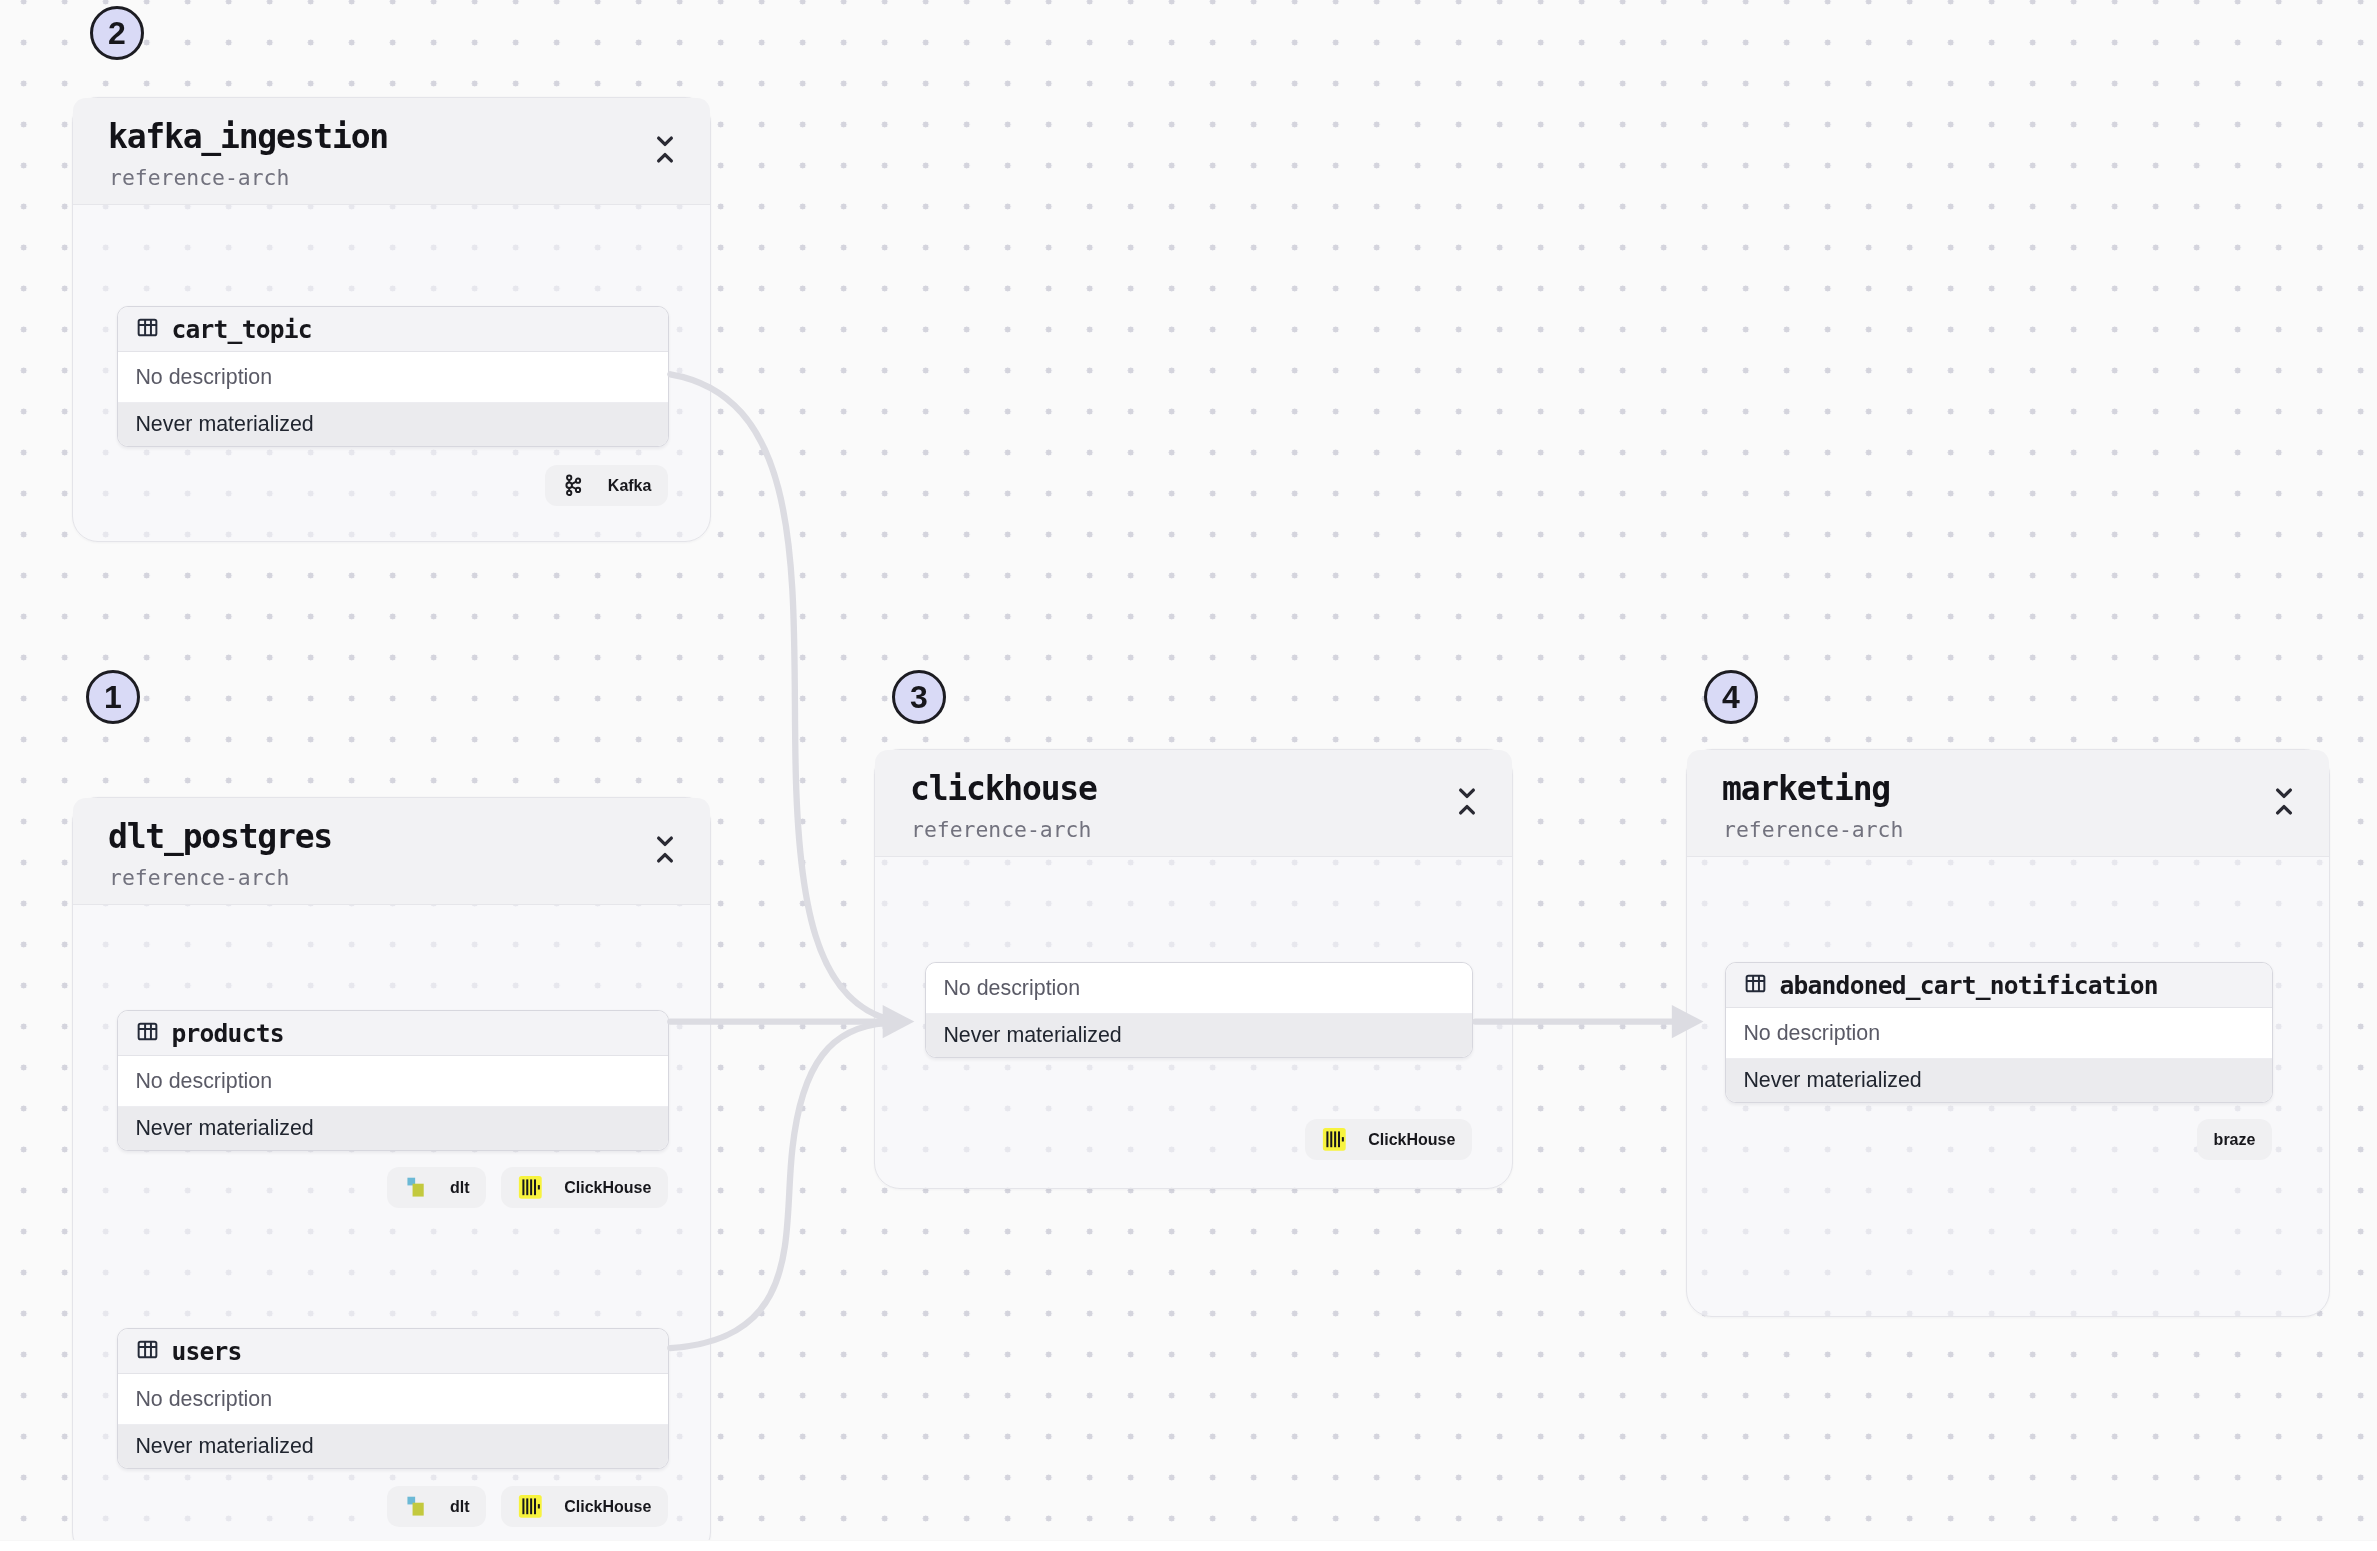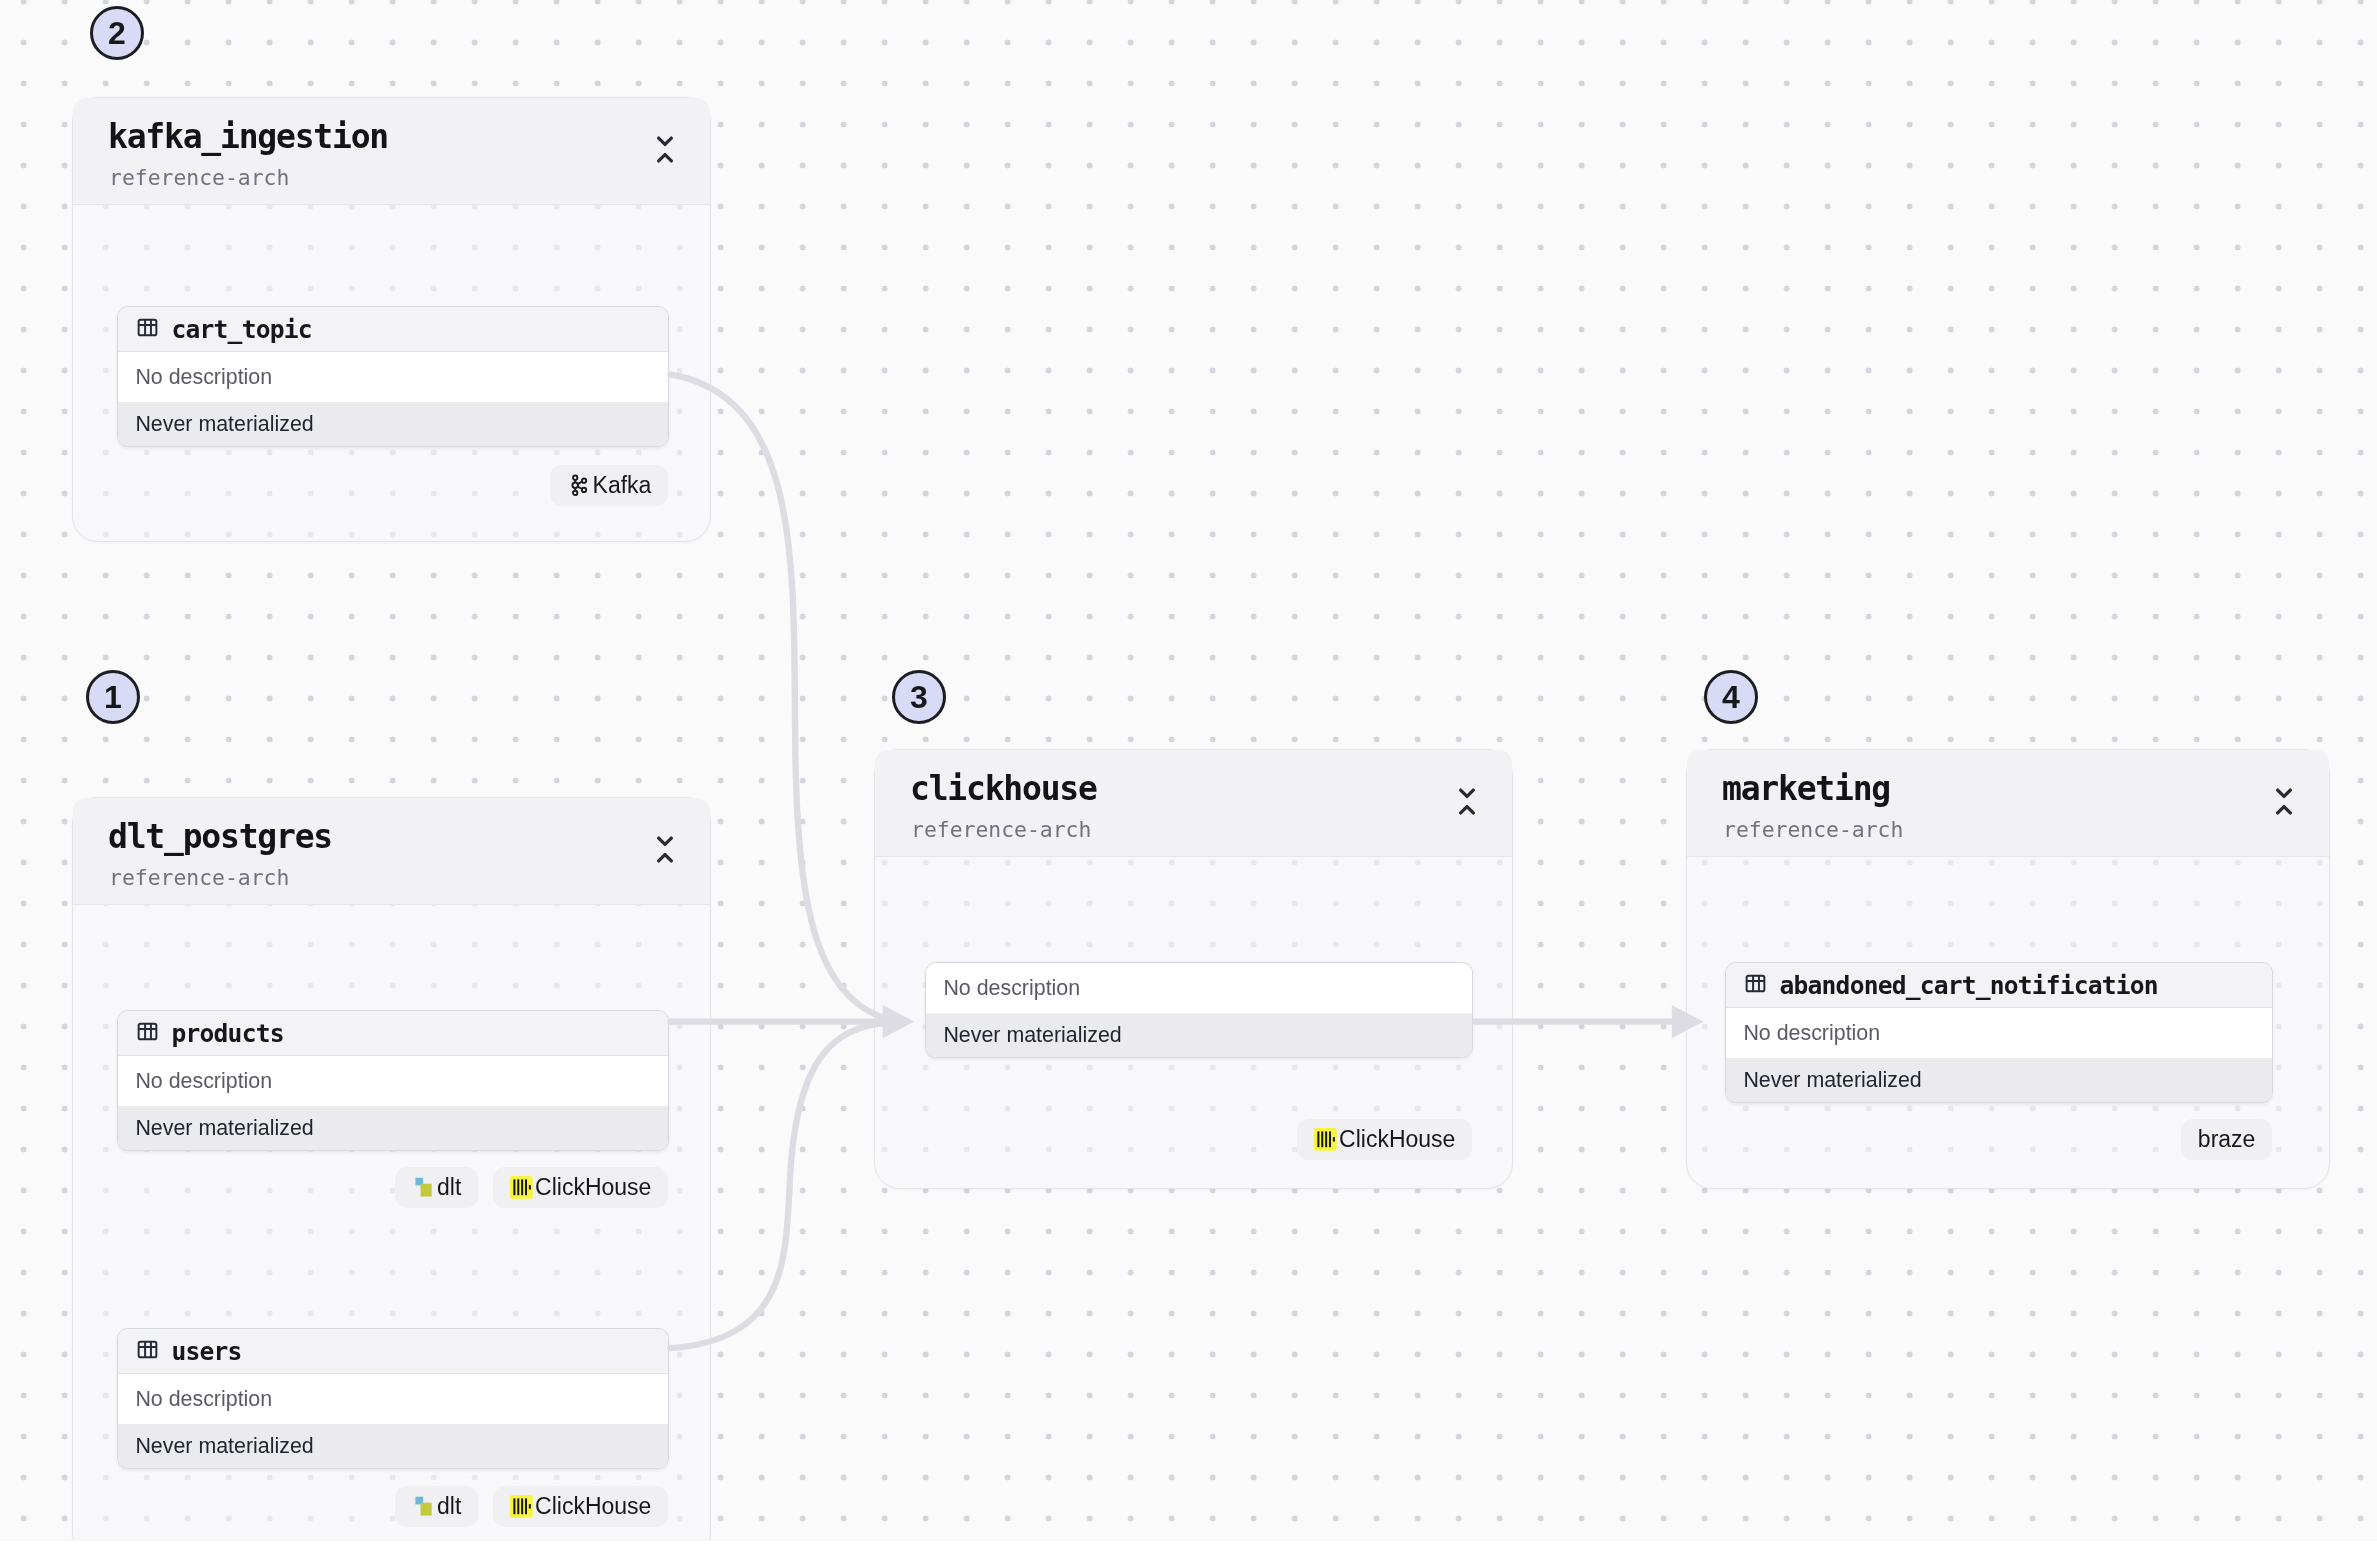--- a/index.html
+++ b/index.html
@@ -85,22 +85,22 @@
   .asset-status {
     height: 43px; background: #ebebee;
     display: flex; align-items: center; padding: 0 17.4px;
     font-size: 21.4px; color: #20252f;
   }
 
   
   .badge-row { position: absolute; display: flex; gap: 15px; z-index: 3; }
   .badge {
     height: 41px; background: #f0f0f2; border-radius: 12px;
-    display: flex; align-items: center; gap: 1px; padding: 0 16.6px;
-    font-weight: normal; font-size: 23px; color: #17171c; white-space: nowrap;
+    display: flex; align-items: center; gap: 22px; padding: 0 16.6px;
+    font-weight: bold; font-size: 16px; color: #17171c; white-space: nowrap;
   }
   .badge svg { display: block; }
 
   
   .marker {
     position: absolute; width: 54px; height: 54px; border-radius: 50%;
     background: #d9daf6; border: 3.2px solid #1c1c22; box-sizing: border-box;
     display: flex; align-items: center; justify-content: center;
     font-weight: bold; font-size: 32px; color: #17171c;
     z-index: 4;
@@ -108,21 +108,21 @@
 
   
   #edges { position: absolute; inset: 0; z-index: 2; pointer-events: none; }
   #edges path { stroke: #dcdce2; stroke-width: 8; fill: none; stroke-linecap: round; }
   #edges polygon { fill: #dcdce2; }
 
   
   #group-kafka     { left: 72px;   top: 97px; width: 639px; height: 445px; }
   #group-dlt       { left: 72px;   top: 749px; width: 639px; height: 761px; margin-top: 48px; }
   #group-ch        { left: 874px; top: 749px; width: 639px; height: 440px; }
-  #group-mkt       { left: 1686px; top: 749px; width: 644px; height: 440px; }
+  #group-mkt       { left: 1686px; top: 749px; width: 644px; height: 568px; }
 
   #card-cart-topic { left: 44px; top: 208px; }
   #card-products   { left: 44px; top: 212px; }
   #card-users      { left: 44px; top: 530px; }
   #card-ac         { left: 50px; top: 212px; width: 548px; }
   #card-acn        { left: 38px; top: 212px; width: 548px; }
 
   #badges-cart-topic { right: 42px; top: 367px; }
   #badges-products   { right: 42px; top: 369px; }
   #badges-users      { right: 42px; top: 688px; }

